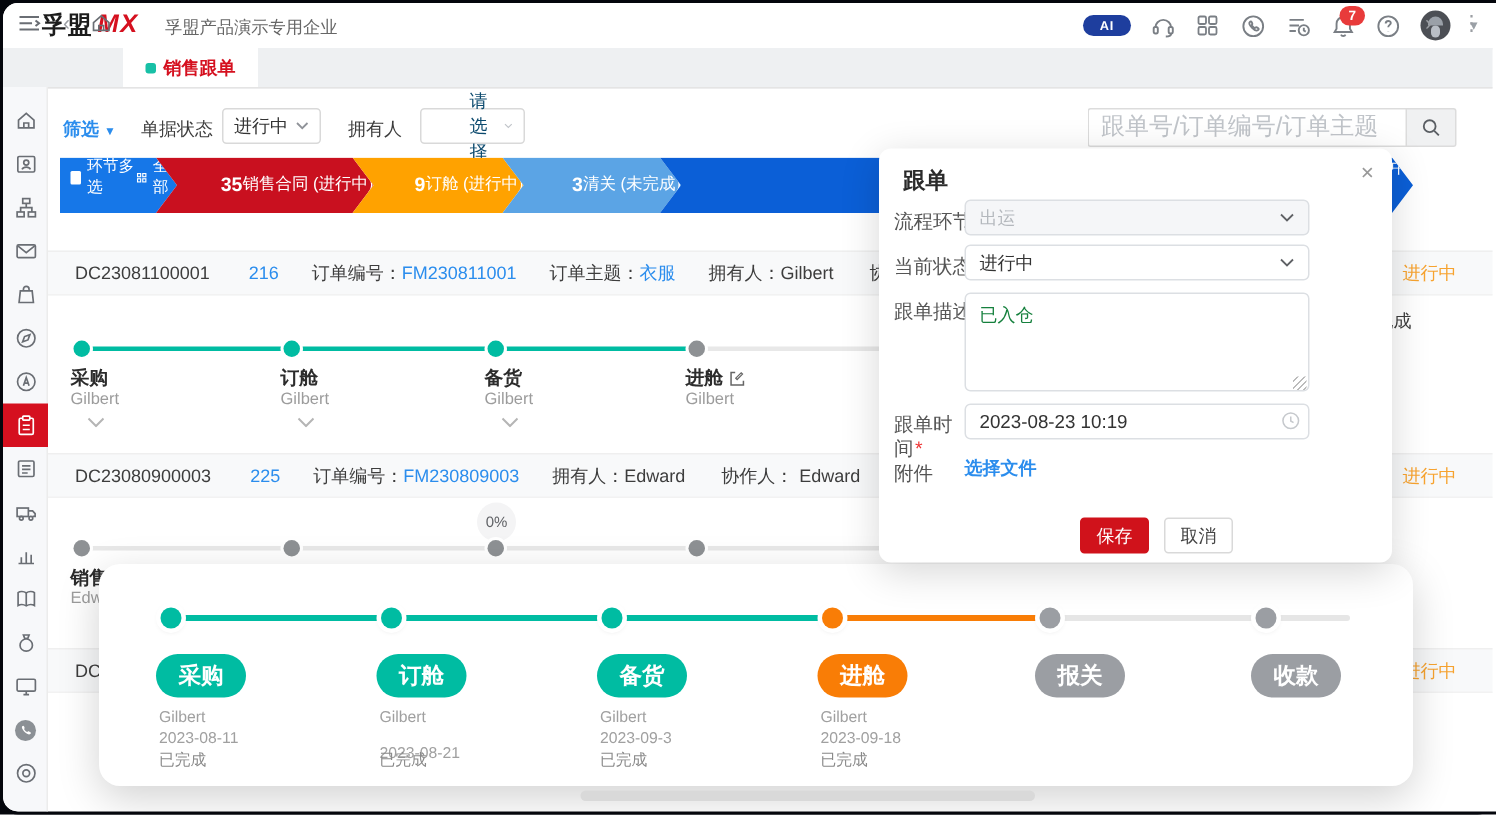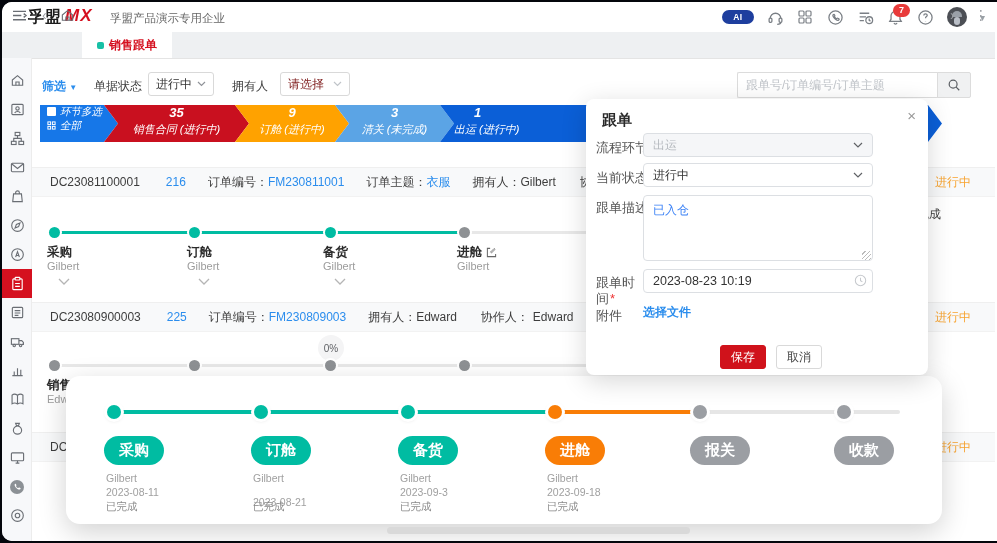--- a/index.html
+++ b/index.html
@@ -28,27 +28,27 @@
   .tab-dot{width:7px;height:7px;background:#18c0a6;border-radius:2px;}
   .tab-label{font-size:12px;font-weight:700;color:#d5101f;}
   
   .sidebar{position:absolute;left:0;top:56px;width:30px;height:483px;background:#f7f8fa;border-right:1px solid #ececec;padding-top:8px;box-sizing:border-box;}
   .sitem{width:30px;height:29px;display:flex;align-items:center;justify-content:center;color:#6a6e74;cursor:pointer;}
   .sitem.active{background:#d5101f;color:#fff;}
   
   .link-blue{color:#2b8ded;}
   .lbl{color:#3d3d3d;}
   .fake-select{position:absolute;height:24px;border:1px solid #d9d9d9;border-radius:3px;background:#fff;display:flex;align-items:center;font-size:12px;color:#333;padding:0 7px;box-sizing:border-box;justify-content:space-between;cursor:pointer;}
-  .fake-select .ph{color:#7f1d1d;}
-  .searchbox{position:absolute;left:723px;top:70px;width:232px;height:26px;border:1px solid #dcdcdc;border-right:none;border-radius:2px 0 0 2px;box-sizing:border-box;font-size:12px;color:#333;padding:0 8px;outline:none;background:#fff;margin-left:12px;}
+  .fake-select .ph{color:#0c4a6e;margin-left:25px;}
+  .searchbox{position:absolute;left:723px;top:70px;width:232px;height:26px;border:1px solid #dcdcdc;border-right:none;border-radius:2px 0 0 2px;box-sizing:border-box;font-size:16px;color:#333;padding:0 8px;outline:none;background:#fff;}
   .searchbox::placeholder{color:#c0c4c9;}
   .searchbtn{position:absolute;left:935px;top:70px;width:34px;height:26px;background:#f0f1f2;border:1px solid #dcdcdc;border-radius:0 2px 2px 0;box-sizing:border-box;display:flex;align-items:center;justify-content:center;color:#5a5e63;cursor:pointer;}
   
   .stagebar{position:absolute;left:38px;top:103px;width:902px;height:37px;display:flex;}
-  .seg{clip-path:polygon(0 0,calc(100% - 14px) 0,100% 50%,calc(100% - 14px) 100%,0 100%,14px 50%);margin-left:-14px;color:#fff;display:flex;flex-direction:column;justify-content:flex-start;align-items:center;line-height:1.3;flex:0 0 auto;cursor:pointer;font-style:italic;}
+  .seg{clip-path:polygon(0 0,calc(100% - 14px) 0,100% 50%,calc(100% - 14px) 100%,0 100%,14px 50%);margin-left:-14px;color:#fff;display:flex;flex-direction:row;justify-content:flex-end;align-items:center;line-height:1.3;flex:0 0 auto;cursor:pointer;}
   .seg.first{clip-path:polygon(0 0,calc(100% - 14px) 0,100% 50%,calc(100% - 14px) 100%,0 100%);margin-left:0;align-items:flex-start;padding-left:7px;box-sizing:border-box;}
   .seg.last{flex:1 1 auto;align-items:flex-start;}
   .seg .cnt{font-size:13px;font-weight:700;}
   .seg .sl{font-size:11px;}
   .mrow{display:flex;align-items:center;gap:4px;font-size:10.5px;}
   .cbox{width:9px;height:9px;background:#fff;border-radius:1px;}
   
   .orow{position:absolute;left:30px;width:963px;height:30px;background:#f8f9fa;border-top:1px solid #efefef;border-bottom:1px solid #f2f2f2;display:flex;align-items:center;font-size:12px;color:#3d3d3d;padding-left:18px;box-sizing:border-box;}
   .orow span{white-space:nowrap;}
   .status-tag{position:absolute;right:24px;font-size:12px;color:#f7a32f;}
@@ -59,21 +59,21 @@
   .stepper{position:absolute;font-size:11px;color:#9c9c9c;}
   .expander{position:absolute;color:#b5b5b5;cursor:pointer;}
   .pct-bubble{position:absolute;width:26px;height:26px;border-radius:50%;background:#f4f4f5;color:#606266;font-size:10px;display:flex;align-items:center;justify-content:center;}
   
   .modal{position:absolute;left:584px;top:97px;width:342px;height:276px;background:#fff;border-radius:8px;box-shadow:0 6px 26px rgba(0,0,0,.16);z-index:60;}
   .m-title{position:absolute;left:16px;top:12px;font-size:15px;font-weight:600;color:#2a2a2a;}
   .m-close{position:absolute;right:12px;top:8px;font-size:15px;color:#999;cursor:pointer;}
   .m-lbl{position:absolute;left:10px;font-size:13px;color:#555;}
   .m-field{position:absolute;left:57px;width:230px;box-sizing:border-box;border:1px solid #dcdfe3;border-radius:4px;background:#fff;font-size:12px;color:#333;display:flex;align-items:center;padding:0 9px;justify-content:space-between;}
   .m-field.disabled{background:#f5f6f8;color:#b4b8bd;}
-  .m-ta{position:absolute;left:57px;top:96px;width:230px;height:66px;box-sizing:border-box;border:1px solid #dcdfe3;border-radius:4px;font-size:12px;color:#3b82f6;padding:6px 9px;resize:none;font-family:inherit;outline:none;}
+  .m-ta{position:absolute;left:57px;top:96px;width:230px;height:66px;box-sizing:border-box;border:1px solid #dcdfe3;border-radius:4px;font-size:12px;color:#15803d;padding:6px 9px;resize:none;font-family:inherit;outline:none;}
   .ta-grip{position:absolute;left:276px;top:152px;width:9px;height:9px;background:repeating-linear-gradient(135deg,transparent 0 2px,#bbb 2px 3px);cursor:nwse-resize;}
   .m-input{position:absolute;left:57px;top:170px;width:230px;height:24px;box-sizing:border-box;border:1px solid #dcdfe3;border-radius:4px;font-size:12.5px;color:#333;padding:0 9px;outline:none;font-family:inherit;}
   .m-clock{position:absolute;left:268px;top:175px;color:#c6c9cd;}
   .m-link{position:absolute;left:57px;top:205px;font-size:12px;font-weight:700;color:#2b8ded;cursor:pointer;}
   .m-btn{position:absolute;top:246px;height:24px;border-radius:3px;font-size:12px;display:flex;align-items:center;justify-content:center;cursor:pointer;box-sizing:border-box;}
   .m-save{left:134px;width:46px;background:#d0121b;color:#fff;border:1px solid #d0121b;}
   .m-cancel{left:190px;width:46px;background:#fff;color:#444;border:1px solid #d9d9d9;}
   .req{color:#e33;margin-left:1px;}
   
   .card{position:absolute;left:64px;top:374px;width:876px;height:148px;background:#fff;border-radius:14px;box-shadow:0 8px 28px rgba(0,0,0,.18);z-index:50;}

